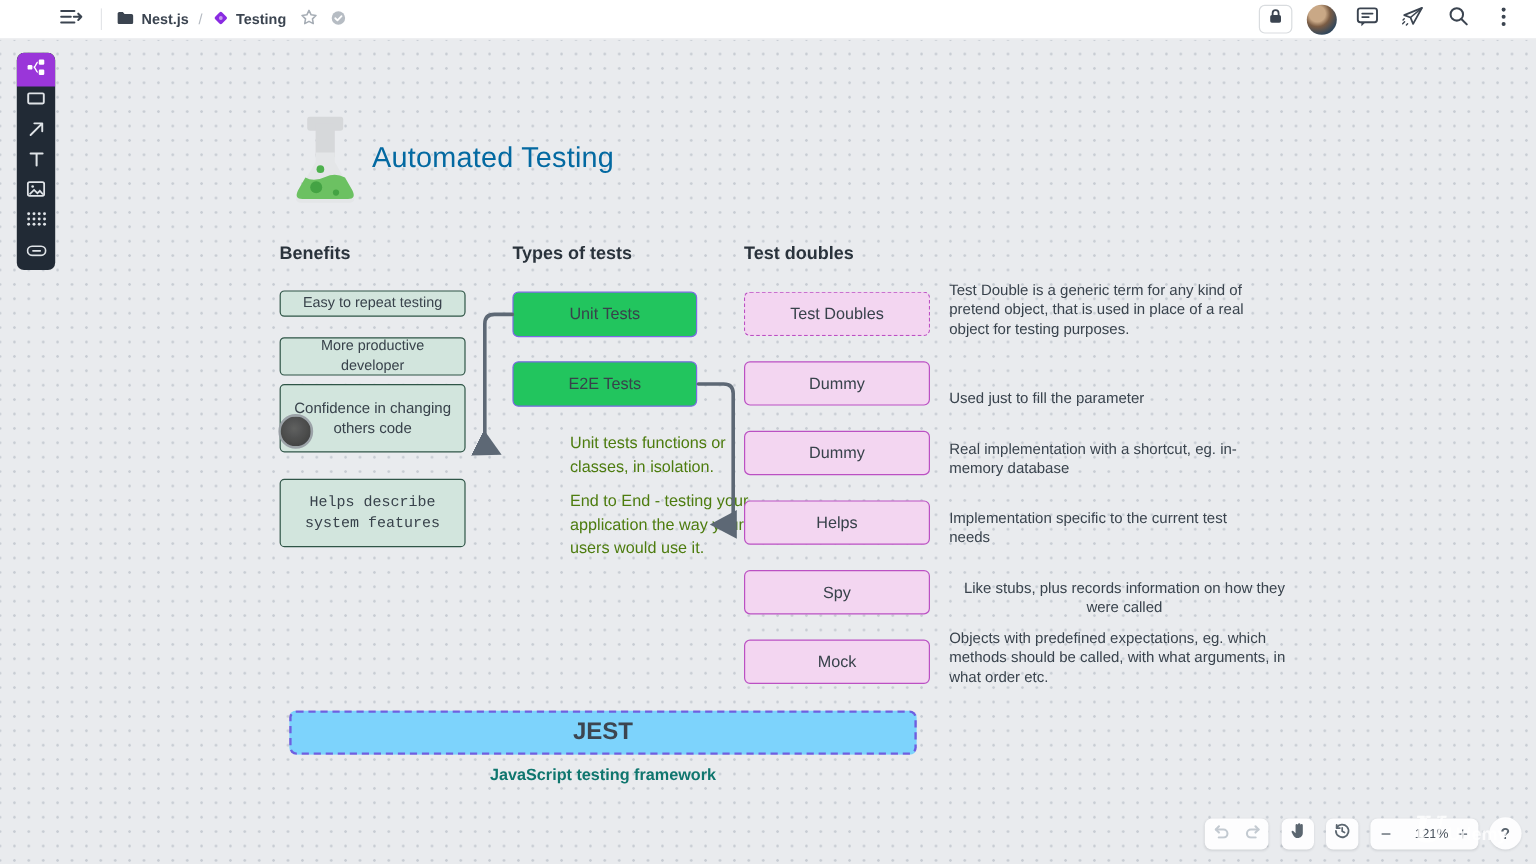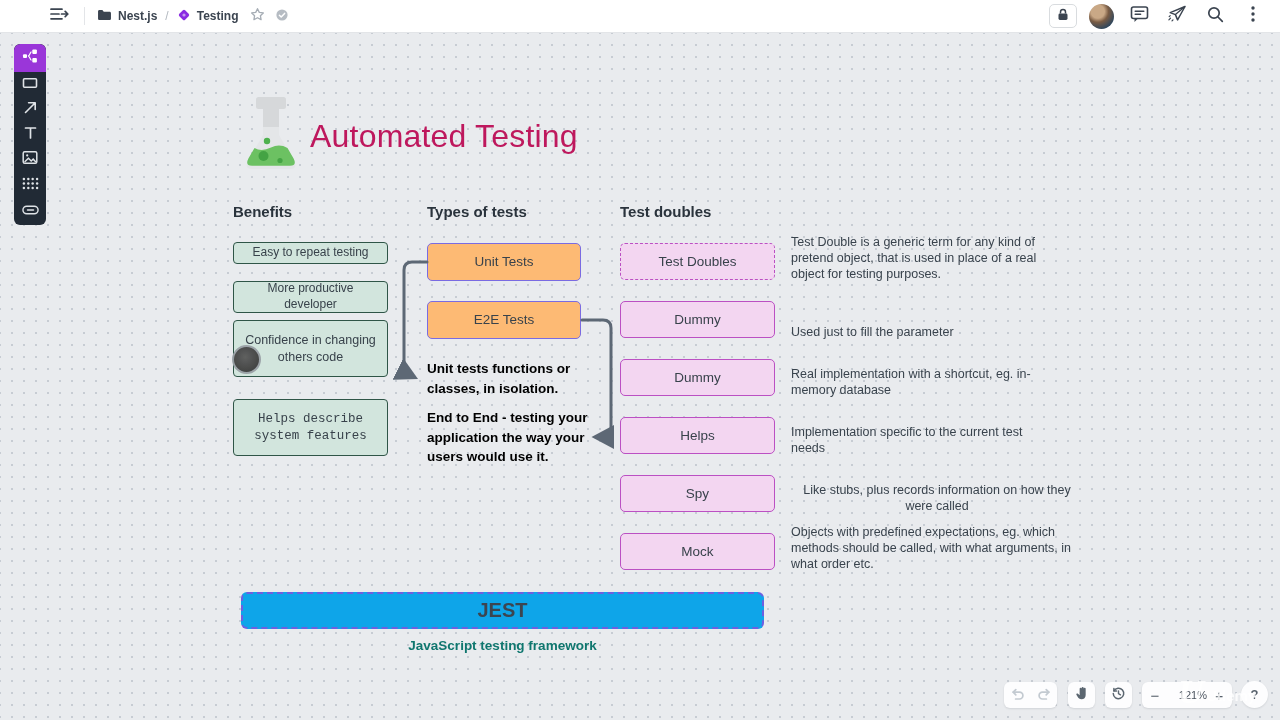--- a/index.html
+++ b/index.html
@@ -31,33 +31,33 @@
   .toolbar { position:absolute; left:14px; top:44px; width:32px; background:#212a35; border-radius:6px;
              display:flex; flex-direction:column; align-items:stretch; padding-bottom:3px; overflow:hidden; z-index:40; }
   .tool { height:25px; display:flex; align-items:center; justify-content:center; cursor:pointer; }
   .tool.active { height:28px; background:#9a36d9; border-radius:6px 6px 0 0; }
 
   
   .col-header { position:absolute; font-size:15px; font-weight:700; color:#2a333c; }
   .box { position:absolute; display:flex; align-items:center; justify-content:center; text-align:center;
          border-radius:4px; font-weight:500; color:#38424b; line-height:1.3; padding:2px 8px; cursor:pointer; }
   .green  { background:#d2e5dd; border:1.5px solid #2f5547; font-size:12px; }
-  .purple { background:#fdba74; border:1.5px solid #7a6be2; font-size:13.5px; border-radius:5px; }
+  .purple { background:#22c55e; border:1.5px solid #7a6be2; font-size:13.5px; border-radius:5px; }
   .pink   { background:#f3d6f1; border:1.5px solid #bb50c3; font-size:13.5px; border-radius:5px; }
   .dashed { border-style:dashed; }
-  .note { position:absolute; font-size:13.5px; font-weight:700; color:#000000; line-height:1.45; }
+  .note { position:absolute; font-size:13.5px; font-weight:400; color:#4d7c0f; line-height:1.45;margin-left:48px; }
   .desc { position:absolute; font-size:12.5px; font-weight:500; color:#39434d; line-height:16px; }
   .jest-box { position:absolute; left:241px; top:592px; width:523px; height:37px;
-              background:#0ea5e9; border:2px dashed #6e5fe0; border-radius:6px;
+              background:#7dd3fc; border:2px dashed #6e5fe0; border-radius:6px;
               display:flex; align-items:center; justify-content:center;
               font-size:20px; font-weight:600; color:#3c4550; cursor:pointer; }
   .jest-caption { position:absolute; left:241px; top:638px; width:523px; text-align:center;
                   font-size:13.5px; font-weight:600; color:#0f766e; }
-  .page-title { position:absolute; left:310px; top:118px; font-size:32px; font-weight:500;
-                color:#be185d; letter-spacing:.2px; }
+  .page-title { position:absolute; left:310px; top:118px; font-size:24px; font-weight:500;
+                color:#0369a1; letter-spacing:.2px; }
 
   .arrows { position:absolute; left:0; top:0; width:1280px; height:720px; pointer-events:none; z-index:5; }
 
   .cursor-dot { position:absolute; left:232px; top:345px; width:29px; height:29px; border-radius:50%;
                 background:radial-gradient(circle at 45% 40%, #5a5a5a, #3d3d3d 70%);
                 border:2px solid #9aa0a6; opacity:.95; z-index:30; }
 
   
   .ctl { position:absolute; background:#fdfdfe; border-radius:6px; box-shadow:0 1px 2px rgba(40,50,60,.12);
          display:flex; align-items:center; justify-content:center; z-index:40; }

